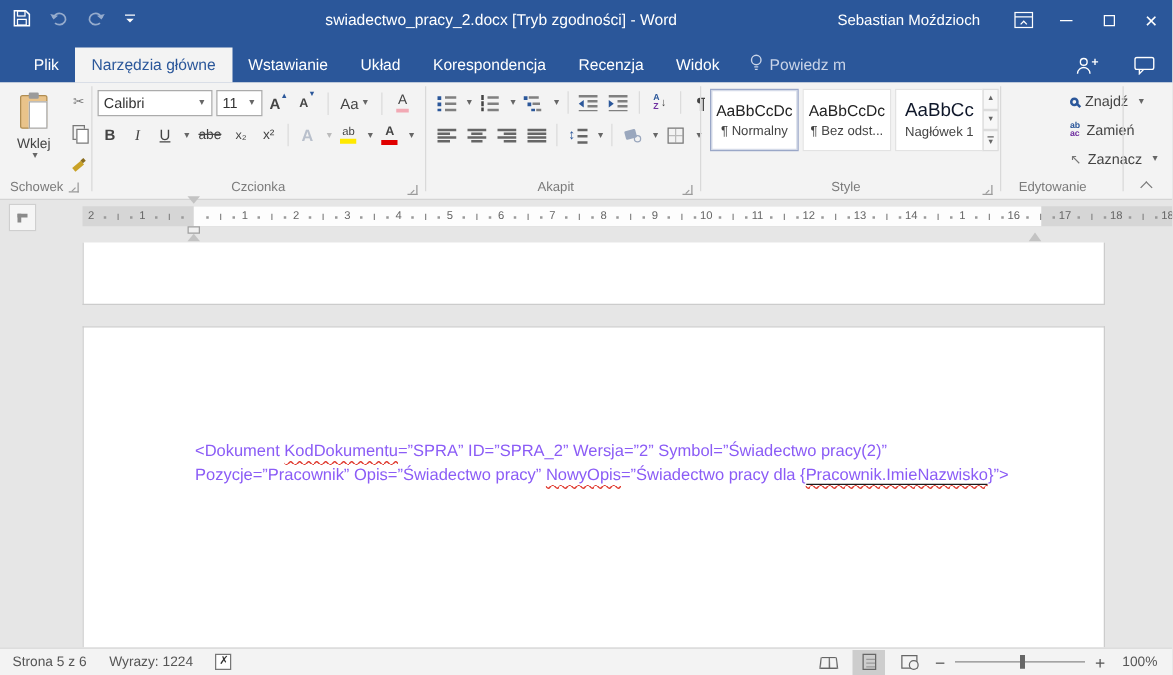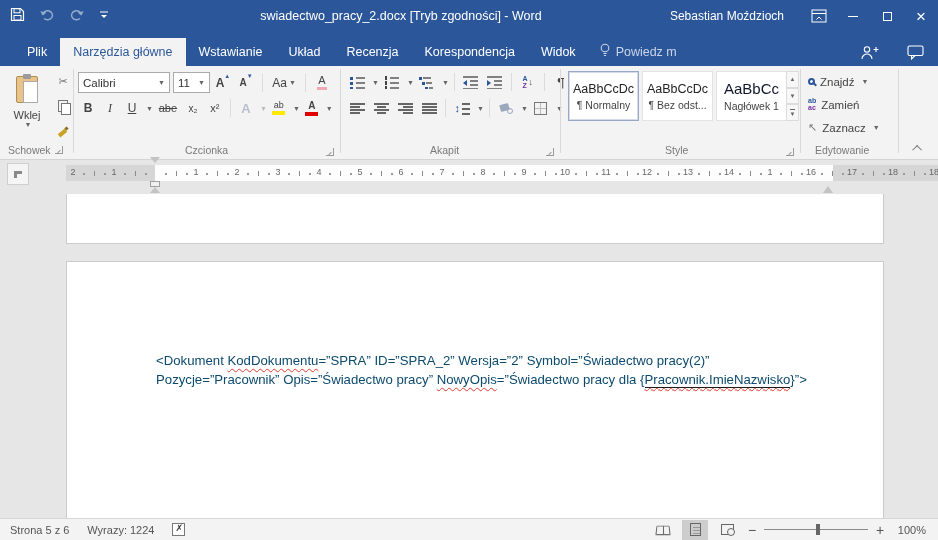--- a/index.html
+++ b/index.html
@@ -96,21 +96,21 @@
   .style-card.sel { border:1px solid #9aa7c7; box-shadow:0 0 0 1px #d5dbe9 inset; }
   .style-sample { font-size:12.5px; color:#222; white-space:nowrap; }
   .style-sample.heading { color:#0f172a; font-size:15px;text-align:right; }
   .style-name { font-size:10.5px; color:#444; margin-top:3px; white-space:nowrap; }
   .style-scroll { position:absolute; left:786px; top:5px; width:13px; height:50px; display:flex; flex-direction:column; }
   .style-scroll .sbtn { flex:1; border:1px solid #dcdcdc; background:#f7f7f7; font-size:6px; color:#666; display:flex; align-items:center; justify-content:center; }
   .sbtn.more span { border-top:1px solid #666; padding-top:1px; }
 
   
   .edit-col { position:absolute; left:808px; top:7px; display:flex; flex-direction:column; gap:6px; font-size:11.5px; color:#444; }
-  .edit-item { display:flex; align-items:center; gap:5px; height:17px; }
+  .edit-item { display:flex; align-items:center; gap:5px; height:17px;margin-left:48px; }
   .lens { width:7px; height:7px; border:2px solid #2b579a; border-radius:50%; position:relative; display:inline-block; }
   .lens::after { content:""; position:absolute; width:5px; height:2px; background:#2b579a; transform:rotate(45deg); right:-4px; bottom:-2px; }
   .replace-ic { display:inline-flex; flex-direction:column; font-size:7px; font-weight:bold; line-height:6.5px; }
   .replace-ic .t { color:#2b579a; } .replace-ic .b { color:#7030a0; }
   .select-ic { font-size:11px; color:#777; }
   .collapse-chevron { position:absolute; right:12px; bottom:4px; width:16px; height:14px; display:flex; align-items:center; justify-content:center; }
   .chev { width:7px; height:7px; border-left:1.5px solid #777; border-top:1.5px solid #777; transform:rotate(45deg) translateY(2px); }
 
   
   .rulerbar { position:absolute; left:0; top:160px; width:938px; height:34px; background:#e6e6e6; }
@@ -125,21 +125,21 @@
   .tri-down { width:0; height:0; border-left:5px solid transparent; border-right:5px solid transparent; border-top:6px solid #c3c3c3; }
   .tri-up { width:0; height:0; border-left:5px solid transparent; border-right:5px solid transparent; border-bottom:6px solid #c3c3c3; }
   .ind-sq { width:10px; height:6px; background:#f0f0f0; border:1px solid #9f9f9f; }
   .right-ind { width:0; height:0; border-left:5px solid transparent; border-right:5px solid transparent; border-bottom:7px solid #c3c3c3; }
 
   
   .docarea { position:absolute; left:0; top:194px; width:938px; height:324px; background:#e6e6e6; }
   .page { position:absolute; left:66px; width:818px; background:#fff; border:1px solid #ccc; }
   .page.p1 { top:0; height:50px; border-top:none; }
   .page.p2 { top:67px; height:257px; border-bottom:none; }
-  .doc-text { position:absolute; left:89px; top:89px; font-family:"Liberation Sans", sans-serif; font-size:13.2px; color:#0c4a6e; line-height:19px; white-space:nowrap; }
+  .doc-text { position:absolute; left:89px; top:89px; font-family:"Liberation Sans", sans-serif; font-size:13.2px; color:#8b5cf6; line-height:19px; white-space:nowrap; }
   .seg.sq { text-decoration:underline wavy #e03c31 1px; text-underline-offset:3px; }
   .seg.usq { text-decoration:underline wavy #e03c31 1px; text-underline-offset:3px; border-bottom:1px solid #1a1a1a; }
 
   
   .statusbar { position:absolute; left:0; top:518px; width:938px; height:22px; background:#f3f3f3; border-top:1px solid #d6d6d6; display:flex; align-items:center; font-size:11px; color:#555; }
   .sb-left { display:flex; align-items:center; gap:18px; padding-left:10px; }
   .proof-ic { width:13px; height:13px; border:1px solid #777; position:relative; background:#fff; }
   .proof-ic::before { content:"✗"; position:absolute; left:2px; top:-1px; font-size:9px; color:#333; }
   .sb-right { margin-left:auto; display:flex; align-items:center; gap:6px; padding-right:12px; }
   .view-btn { width:26px; height:20px; display:flex; align-items:center; justify-content:center; }
@@ -204,22 +204,22 @@
         </span>
       <span class="tb-btn close-x">×</span>
     </div>
   </div>
 
   <div class="tabrow">
     <div class="tab" style="margin-left:14px">Plik</div>
     <div class="tab active">Narzędzia główne</div>
     <div class="tab">Wstawianie</div>
     <div class="tab">Układ</div>
+    <div class="tab">Korespondencja</div>
     <div class="tab">Recenzja</div>
-    <div class="tab">Korespondencja</div>
     <div class="tab">Widok</div>
     <div class="tellme">
       <span>
         <svg width="12" height="15" viewBox="0 0 12 15">
             <circle cx="6" cy="5" r="3.8" fill="none" stroke="#c9d4e8" stroke-width="1.1"></circle>
             <path d="M4.4 10.5h3.2M4.9 12.5h2.2" stroke="#c9d4e8" stroke-width="1.1"></path>
           </svg>
       </span>
       <span class="tellme-label">Powiedz mi</span>
     </div>

